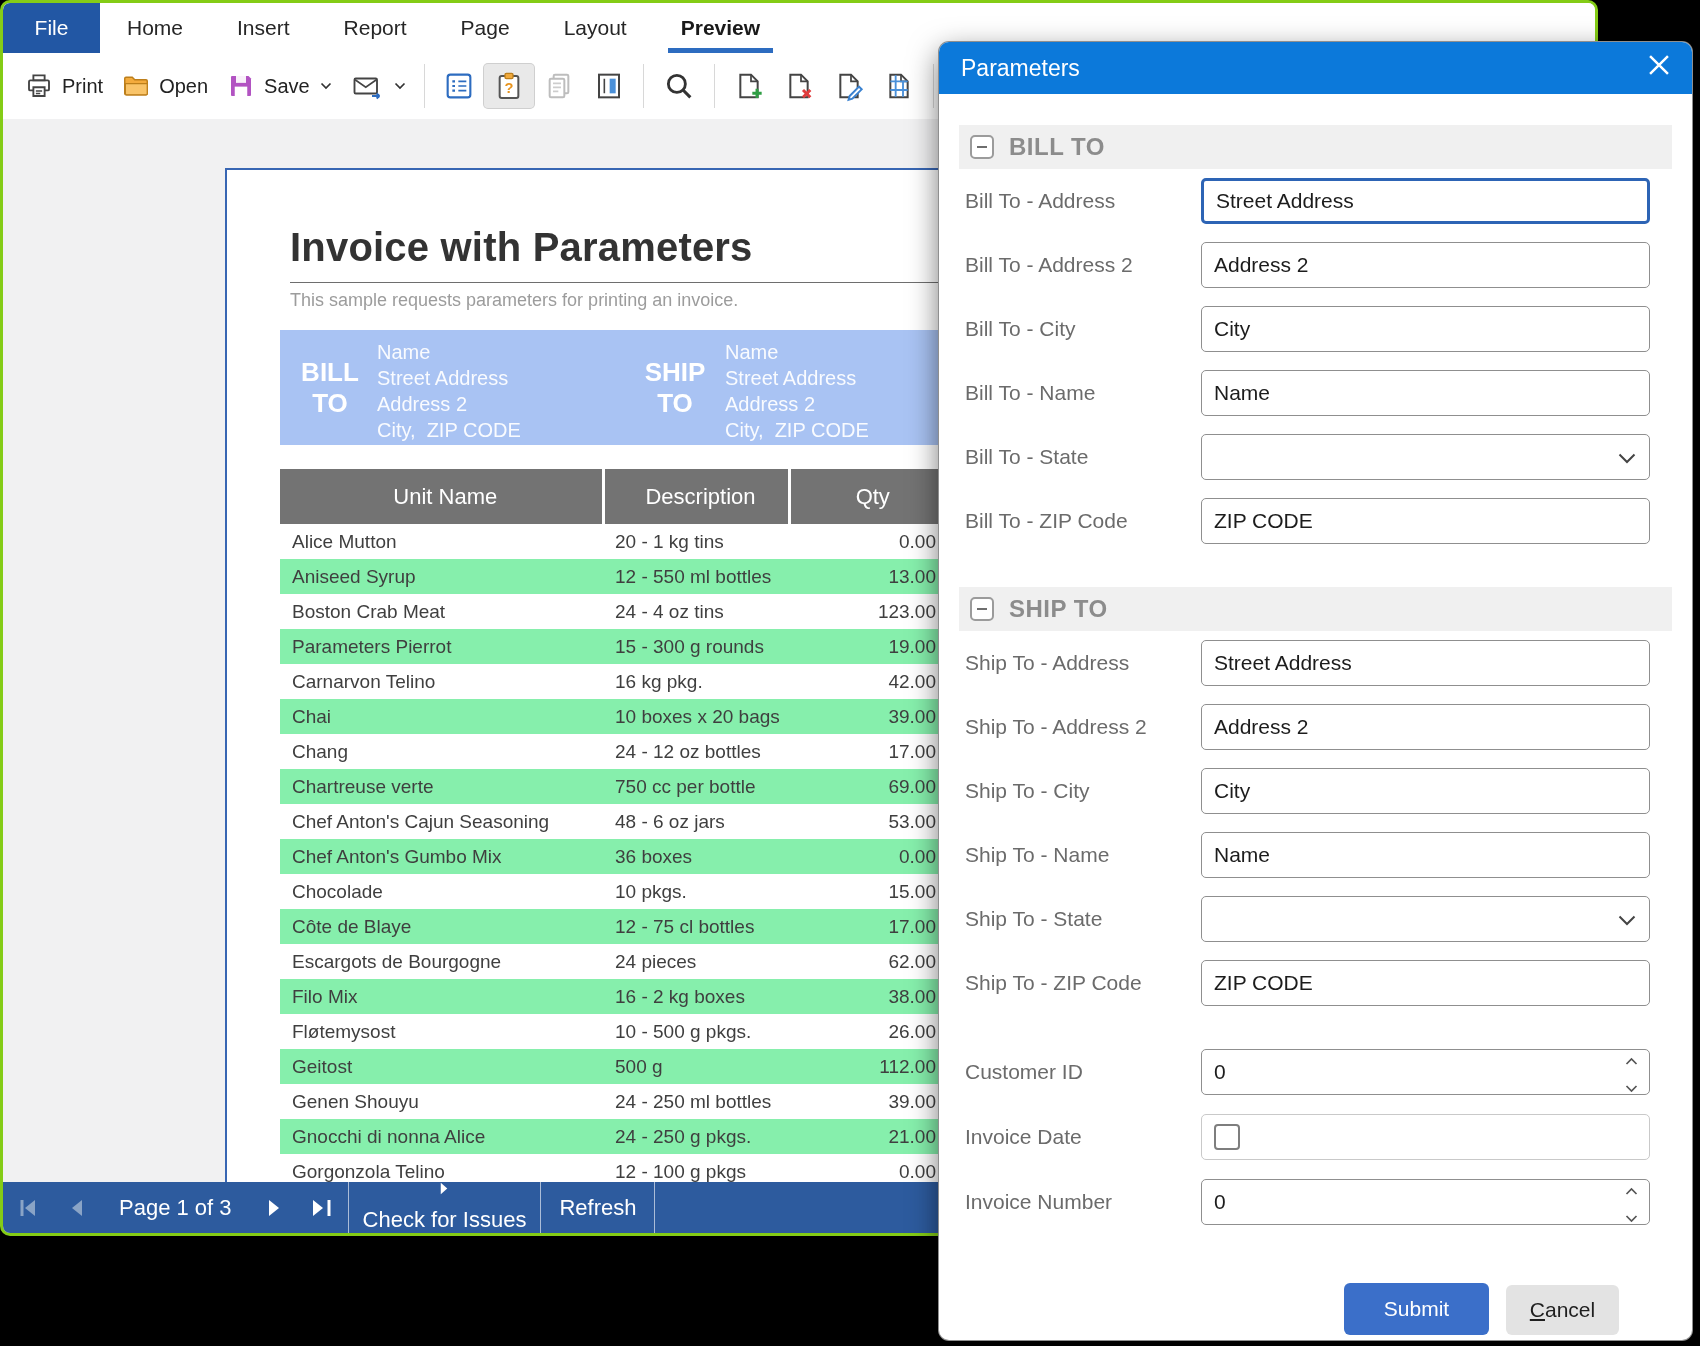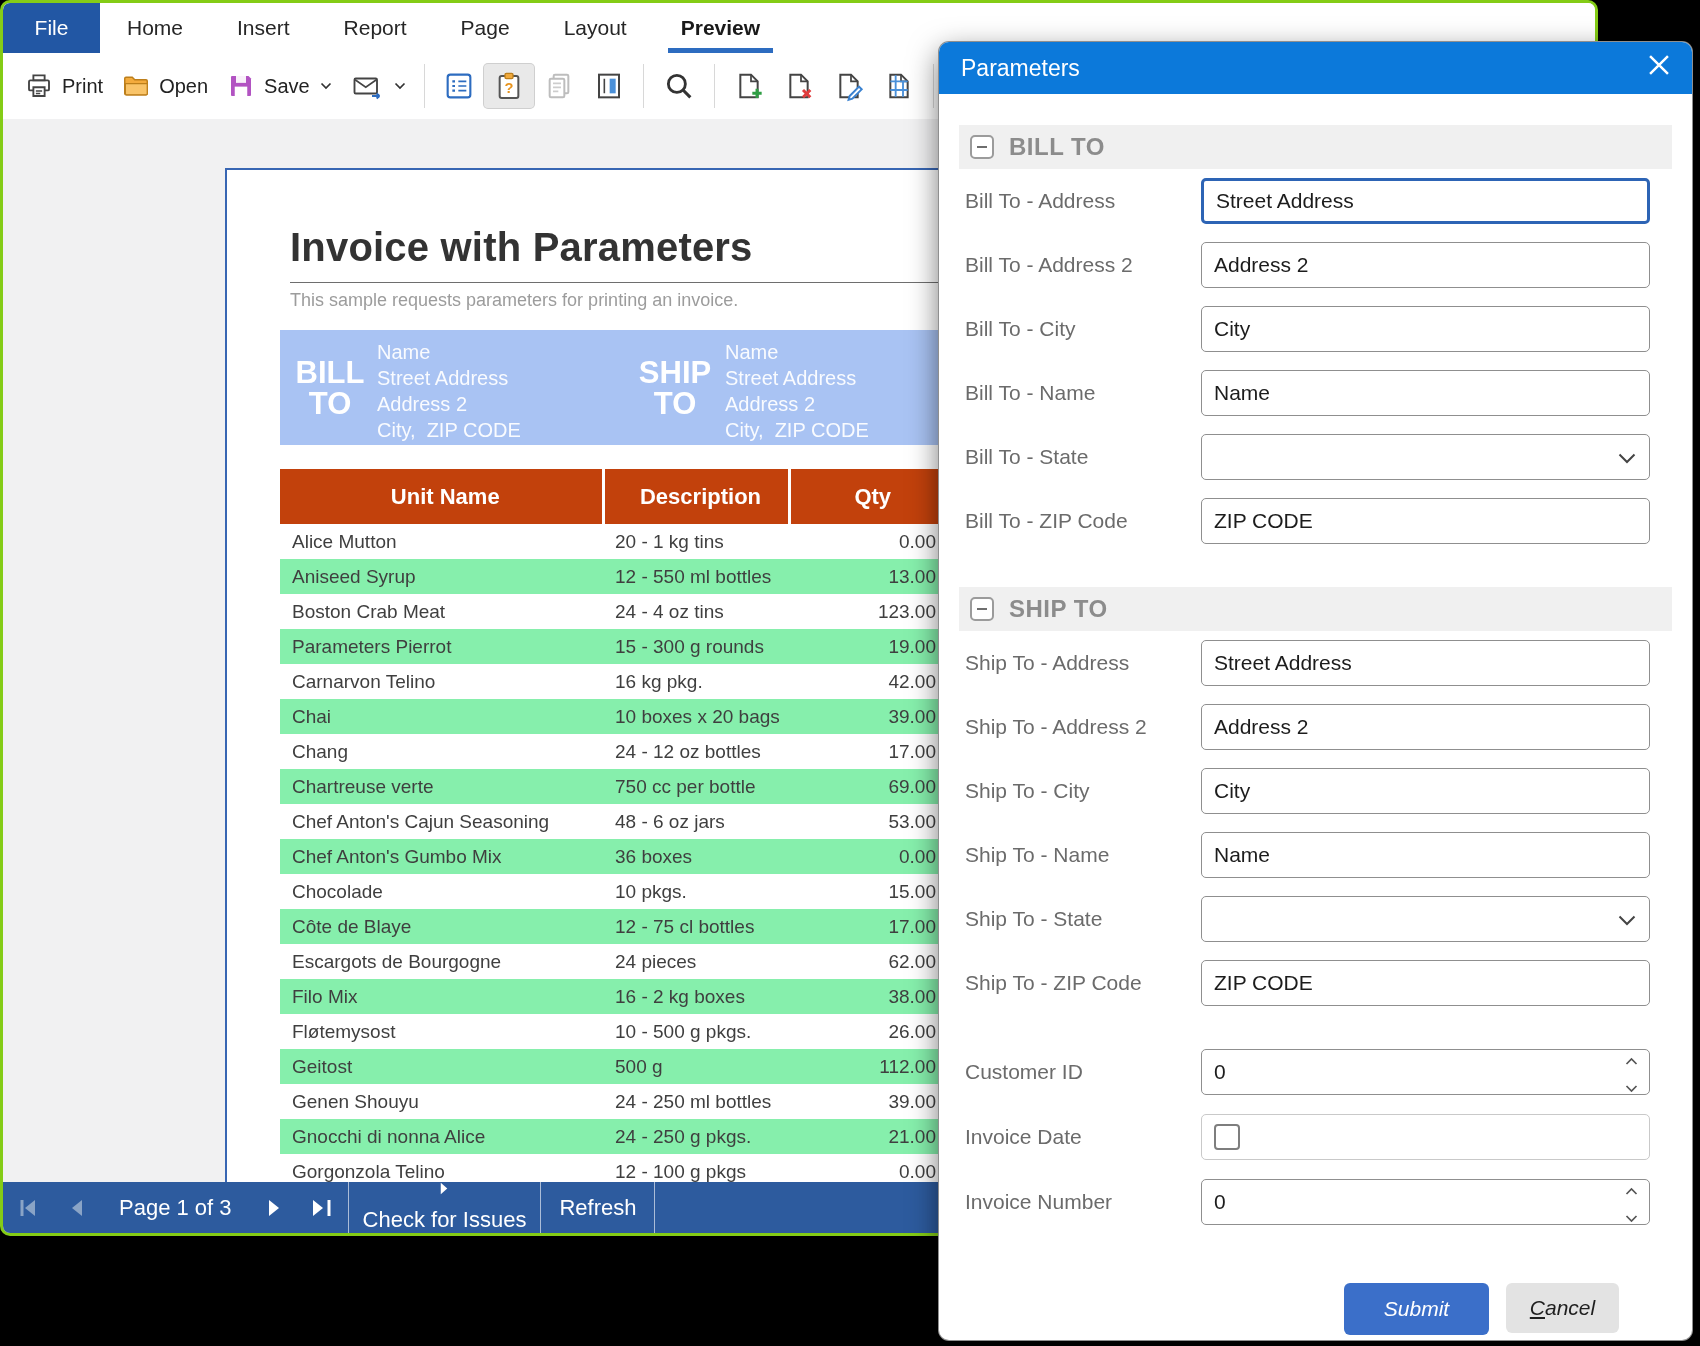--- a/index.html
+++ b/index.html
@@ -34,29 +34,29 @@
     background:#f1f1f2; overflow:hidden; }
   .page { position:absolute; left:222px; top:49px; width:1060px; height:1500px;
     background:#fff; border:2px solid #3866b3; }
   .page-inner { padding:55px 0 0 53px; }
   .doc-title { font-size:40px; font-weight:bold; color:#333; margin-left:10px; letter-spacing:.2px; }
   .doc-rule { height:1px; background:#6e6e6e; width:900px; margin:12px 0 0 10px; }
   .doc-subtitle { font-size:18px; color:#9c9c9c; margin:7px 0 0 10px; }
 
   .band { position:relative; margin-top:19px; width:666px; height:115px; background:#a9c3f3; }
   .band-label { position:absolute; top:0; height:100%; display:flex; flex-direction:column;
-    justify-content:center; text-align:center; color:#fff; font-weight:bold; font-size:31px; line-height:31px; }
+    justify-content:center; text-align:center; color:#fff; font-weight:bold; font-size:26px; line-height:31px; }
   .band-lines { position:absolute; top:9px; color:rgba(255,255,255,.93); font-size:20px; line-height:26px; }
   .bl-bill { left:10px; width:80px; }  .ll-bill { left:97px; }
   .bl-ship { left:352px; width:86px; } .ll-ship { left:445px; }
 
   table.inv { margin-top:24px; border-collapse:collapse; table-layout:fixed; width:666px;
     font-size:19px; color:#3f3f3f; }
-  table.inv th { background:#c2410c; color:#fff; font-size:22px; height:55px;
-    border-right:3px solid #fff; font-weight:bold;padding-left:9px; }
+  table.inv th { background:#737373; color:#fff; font-size:22px; height:55px;
+    border-right:3px solid #fff; font-weight:normal;padding-left:9px; }
   table.inv th:last-child { border-right:none; }
   table.inv td { height:35px; padding:0 12px; white-space:nowrap; overflow:hidden; }
   table.inv td.qty { text-align:right; padding-right:10px; }
   table.inv tr.alt { background:#86efac; }
   .c1 { width:323px; } .c2 { width:186px; } .c3 { width:157px; }
 
   
   .navbar { position:absolute; left:0; bottom:0; width:100%; height:51px; background:#2d5b9e;
     display:flex; align-items:center; color:#fff; font-size:22px; }
   .nav-btn { display:flex; align-items:center; justify-content:center; padding:0 14px; height:100%;flex-direction:column; }
@@ -86,22 +86,22 @@
   .field-label { margin-left:6px; font-size:21px; color:#6b6b6b; }
   .input { position:absolute; left:242px; top:50%; transform:translateY(-50%); width:449px;
     height:46px; border:1px solid #8f8f8f; border-radius:5px; background:#fff;
     display:flex; align-items:center; padding:0 12px; font-size:21px; color:#1c1c1c; }
   .input.focused { border:3px solid #2d64b5; }
   .input .chev { position:absolute; right:13px; top:50%; transform:translateY(-50%); }
   .input .spin { position:absolute; right:11px; top:50%; transform:translateY(-50%);
     display:flex; flex-direction:column; gap:3px; }
   .input.date { border-color:#c9c9c9; }
   .datebox { width:26px; height:26px; border:2px solid #7e7e7e; border-radius:4px; background:#fff; }
-  .dialog-footer { display:flex; justify-content:flex-end; align-items:flex-start; gap:17px;
-    margin-top:49px; padding-right:53px;font-style:italic; }
+  .dialog-footer { display:flex; justify-content:flex-end; align-items:flex-end; gap:17px;
+    margin-top:49px; padding-right:53px; }
   .btn { display:flex; align-items:center; justify-content:center; border-radius:6px;
     font-size:21px; cursor:default; }
   .btn-submit { width:145px; height:52px; background:#3b6fc9; color:#fff; }
   .btn-cancel { width:113px; height:50px; background:#e3e3e3; color:#1f1f1f; }
 </style>
 </head>
 <body>
 
 <div class="main-window">
 

